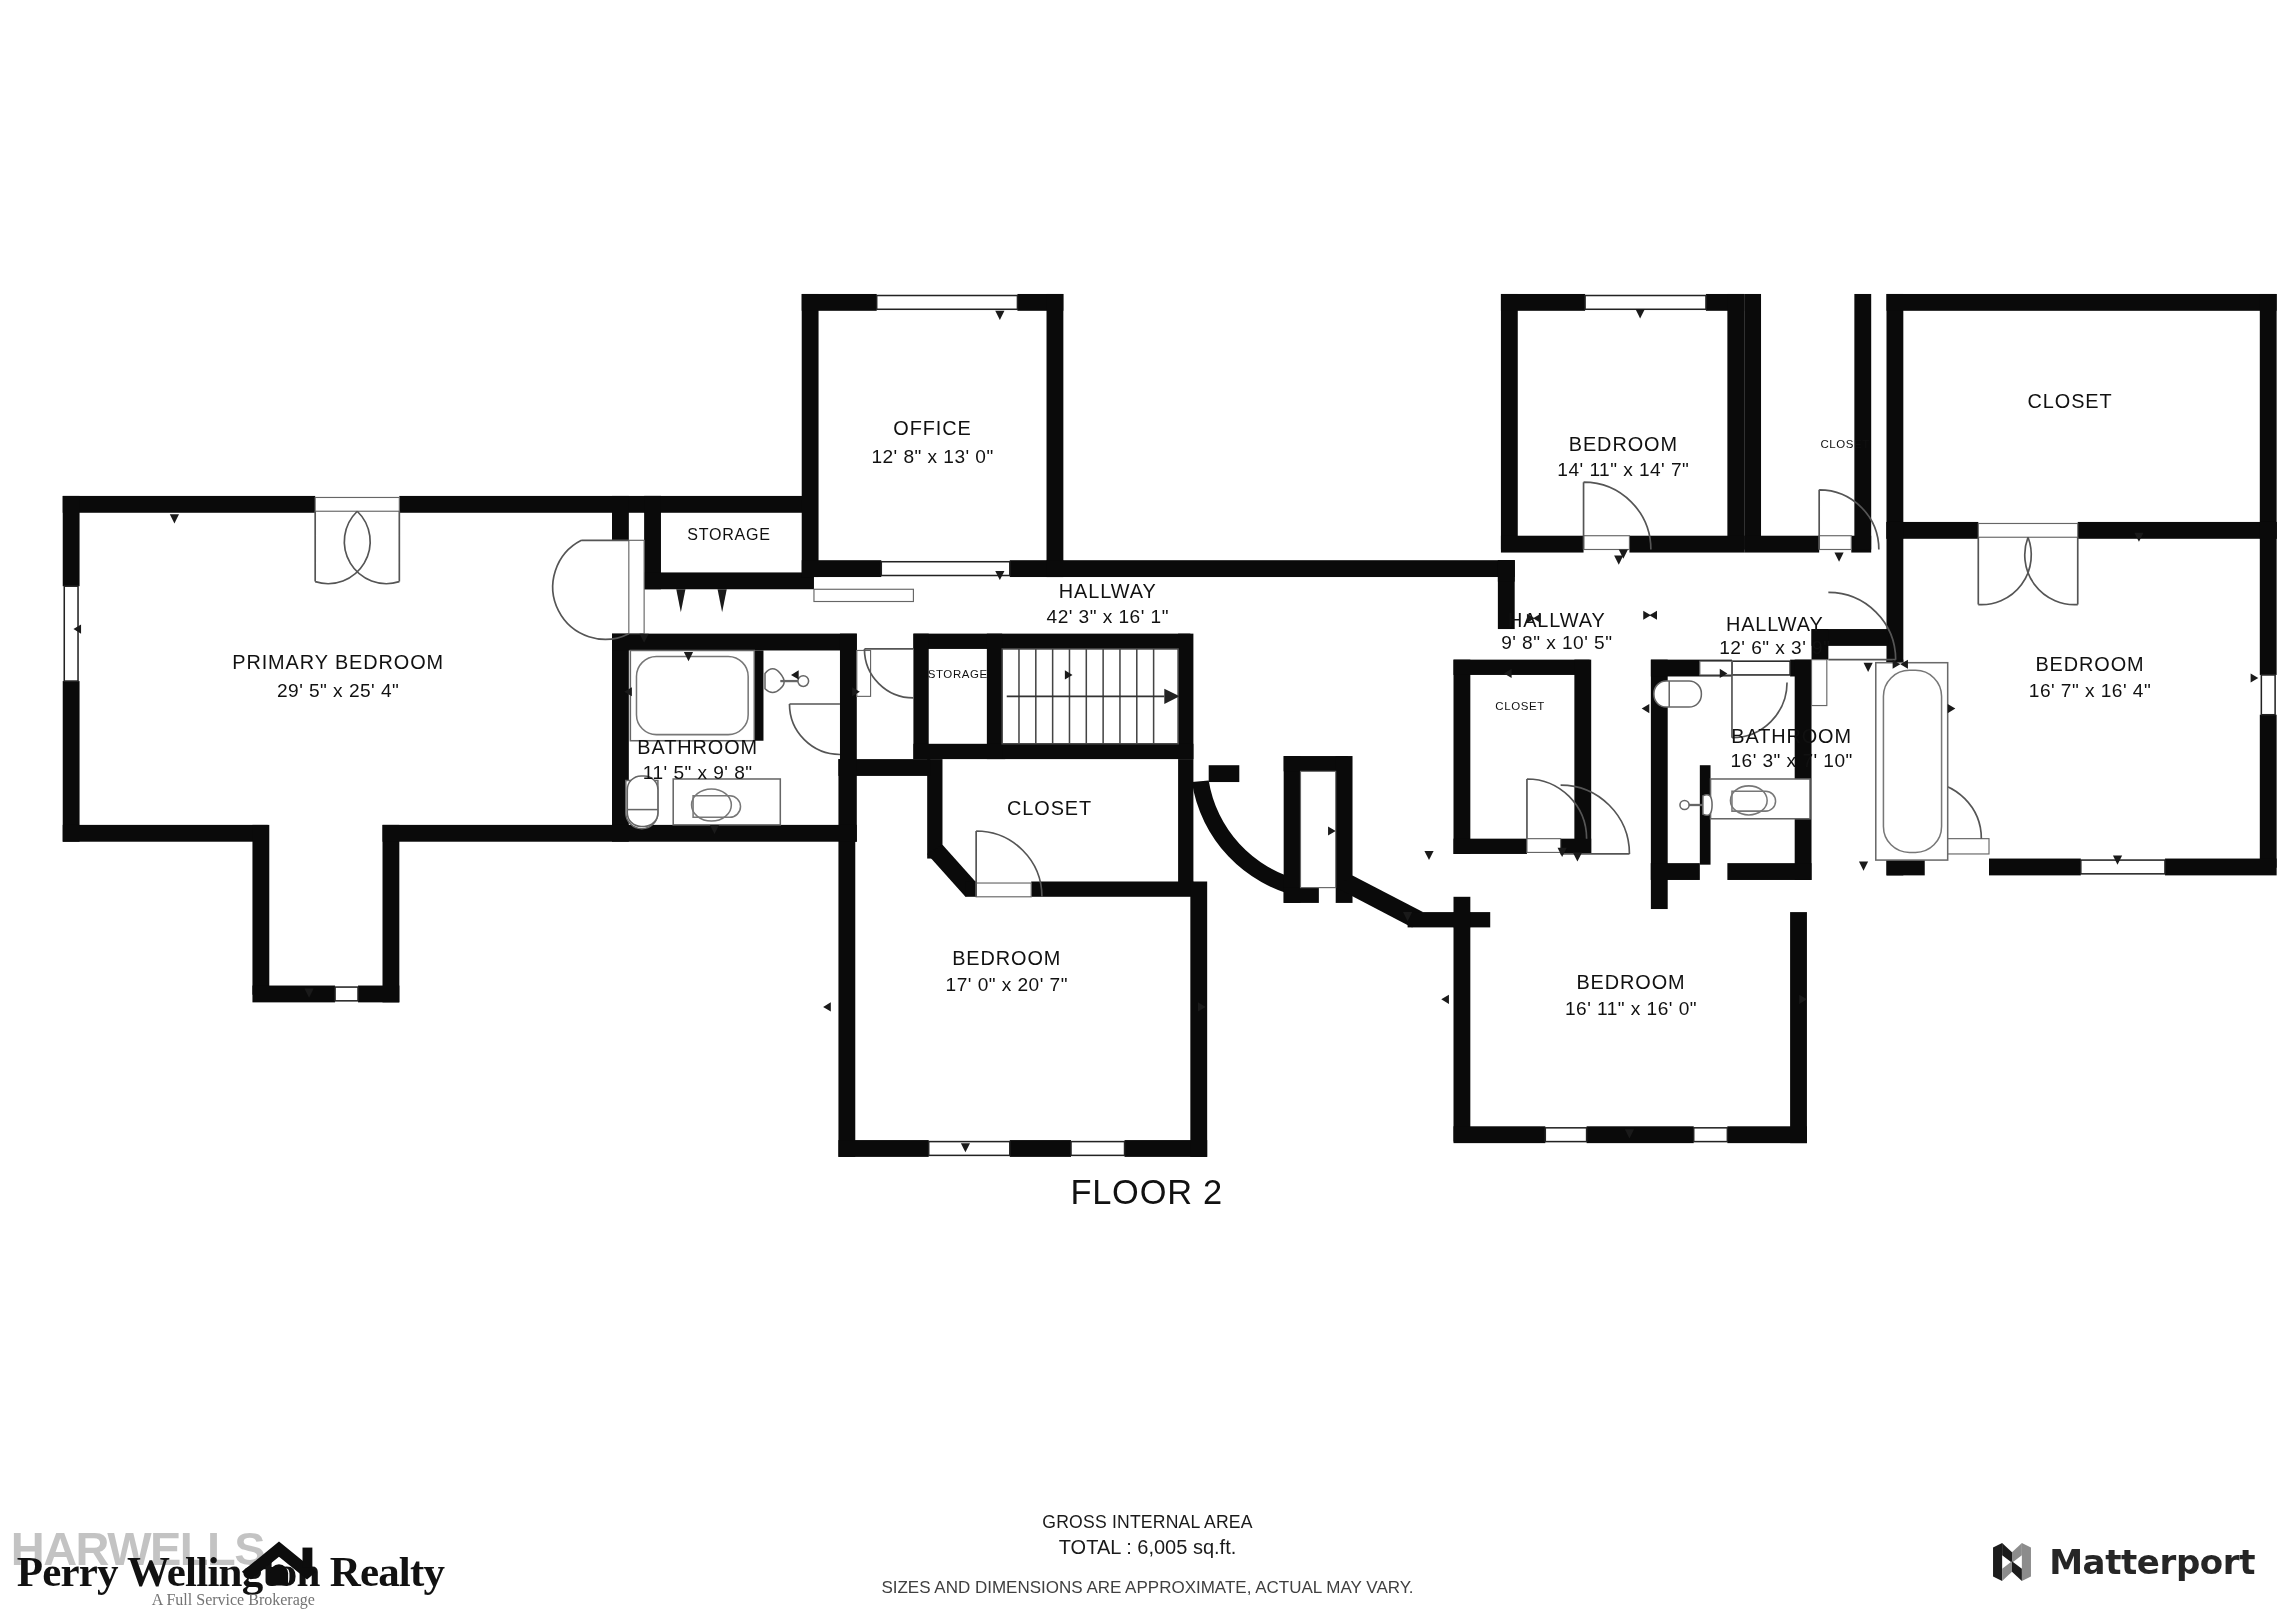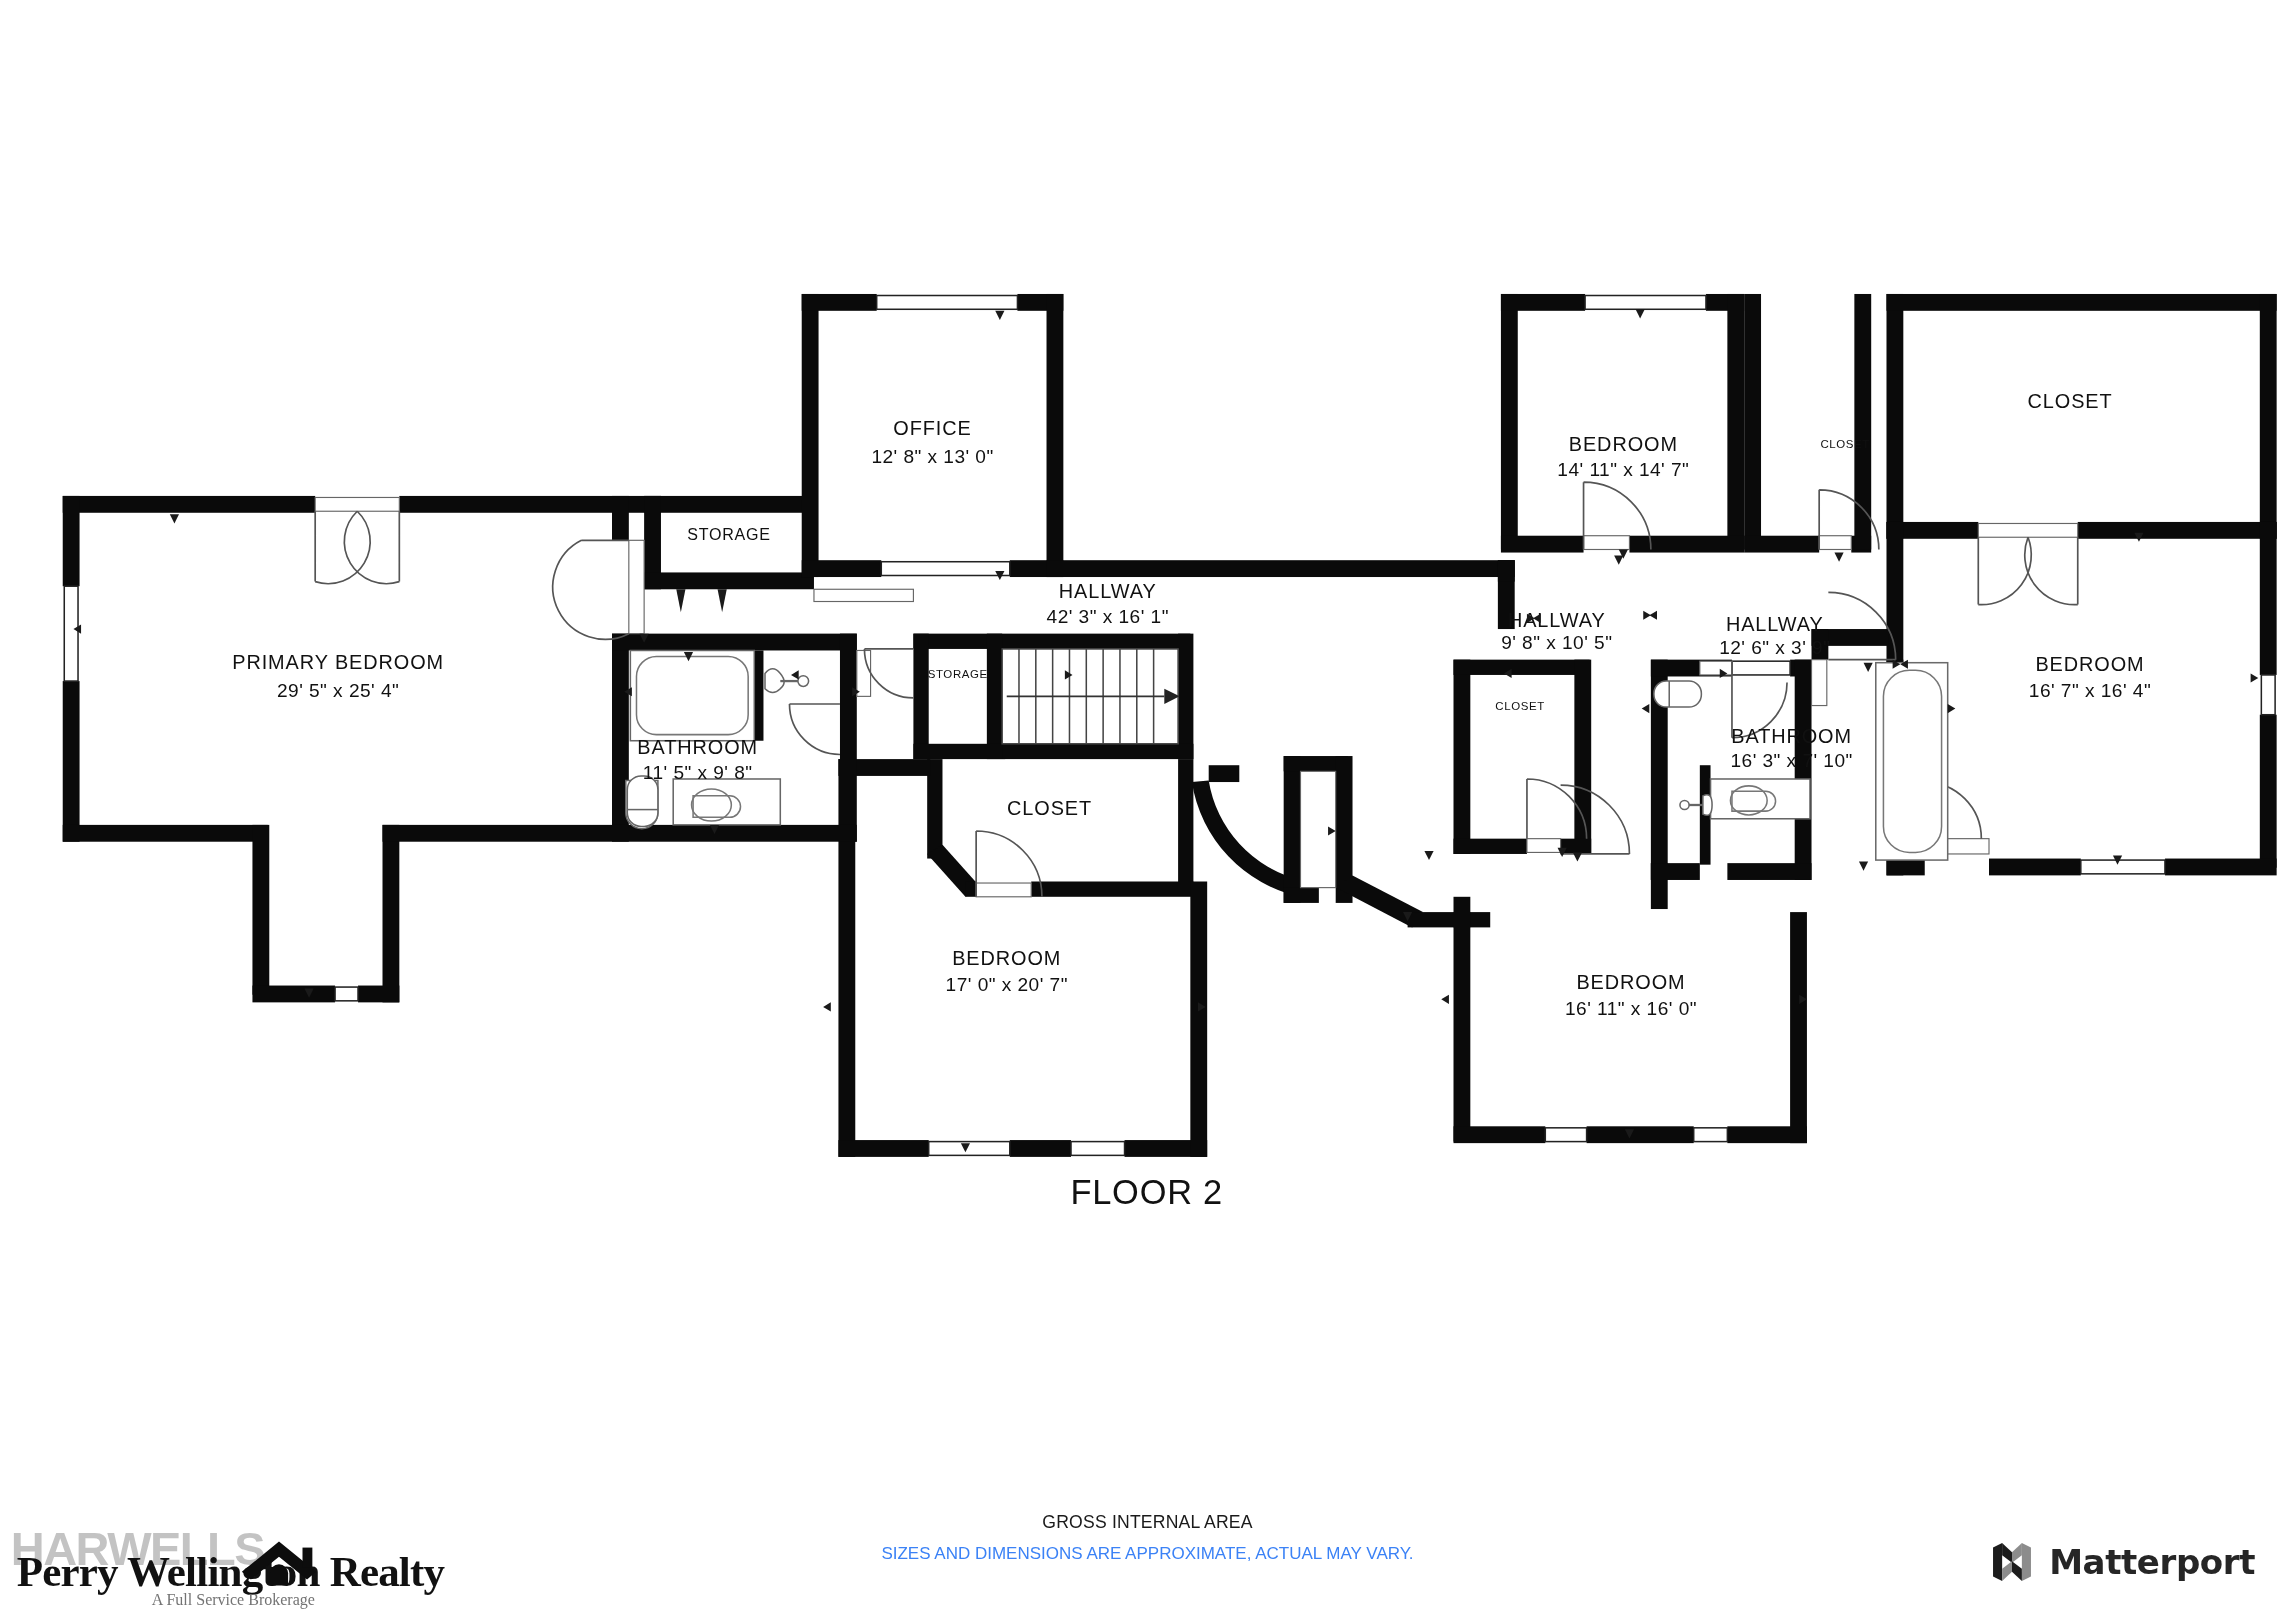--- a/index.html
+++ b/index.html
@@ -61,21 +61,21 @@
     top: 0px;
     width: 765px;
     text-align: center;
     font-family: "Liberation Sans", sans-serif;
     color: #1a1a1a;
     line-height: 1.32;
   }
   #gia-block .gia-head { font-size: 17.6px; letter-spacing: 0.2px; }
   #gia-block .gia-floors { font-size: 20px; }
   #gia-block .gia-total { font-size: 20px; }
-  #gia-block .gia-note { font-size: 17px; color: #3b82f6; margin-top: 9px; }
+  #gia-block .gia-note { font-size: 17px; color: #404040; margin-top: 16px; }
 
   
   #brand-logo {
     position: absolute;
     left: 6.1px;
     top: 1519px;
     width: 459px;
     height: 99px;
   }
   #harwells {
@@ -582,20 +582,21 @@
     </g>
 
     <text class="floor-title" x="1499" y="1573">FLOOR 2</text>
   </svg>
 </div>
 
 <div id="footer">
 
   <div id="gia-block">
     <div class="gia-head">GROSS INTERNAL AREA</div>
+    <div class="gia-total">TOTAL :  6,005 sq.ft.</div>
     <div class="gia-note">SIZES AND DIMENSIONS ARE APPROXIMATE, ACTUAL MAY VARY.</div>
   </div>
 </div>
 
 <div id="brand-logo">
   <div id="harwells">HARWELLS</div>
   <div id="perry-wrap">
     <div id="perry-text">Perry Wellington Realty</div>
     <div id="perry-sub">A Full Service Brokerage</div>
     <svg id="house-mark" viewBox="0 0 110 62">

